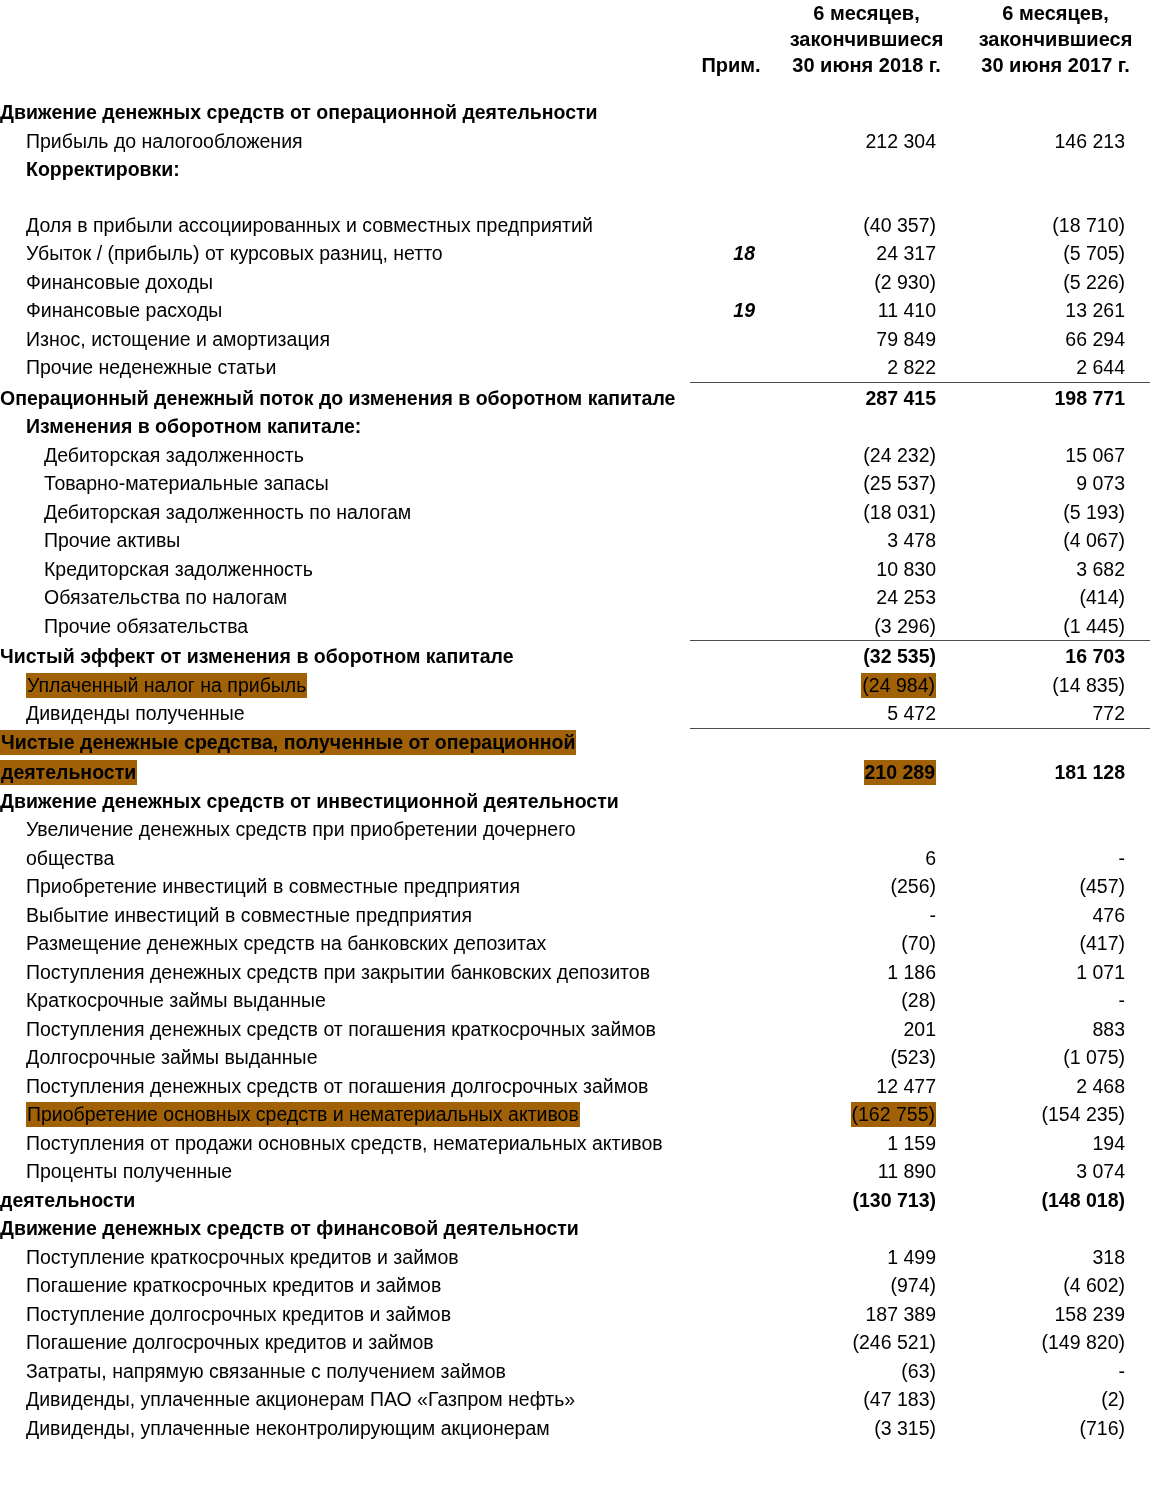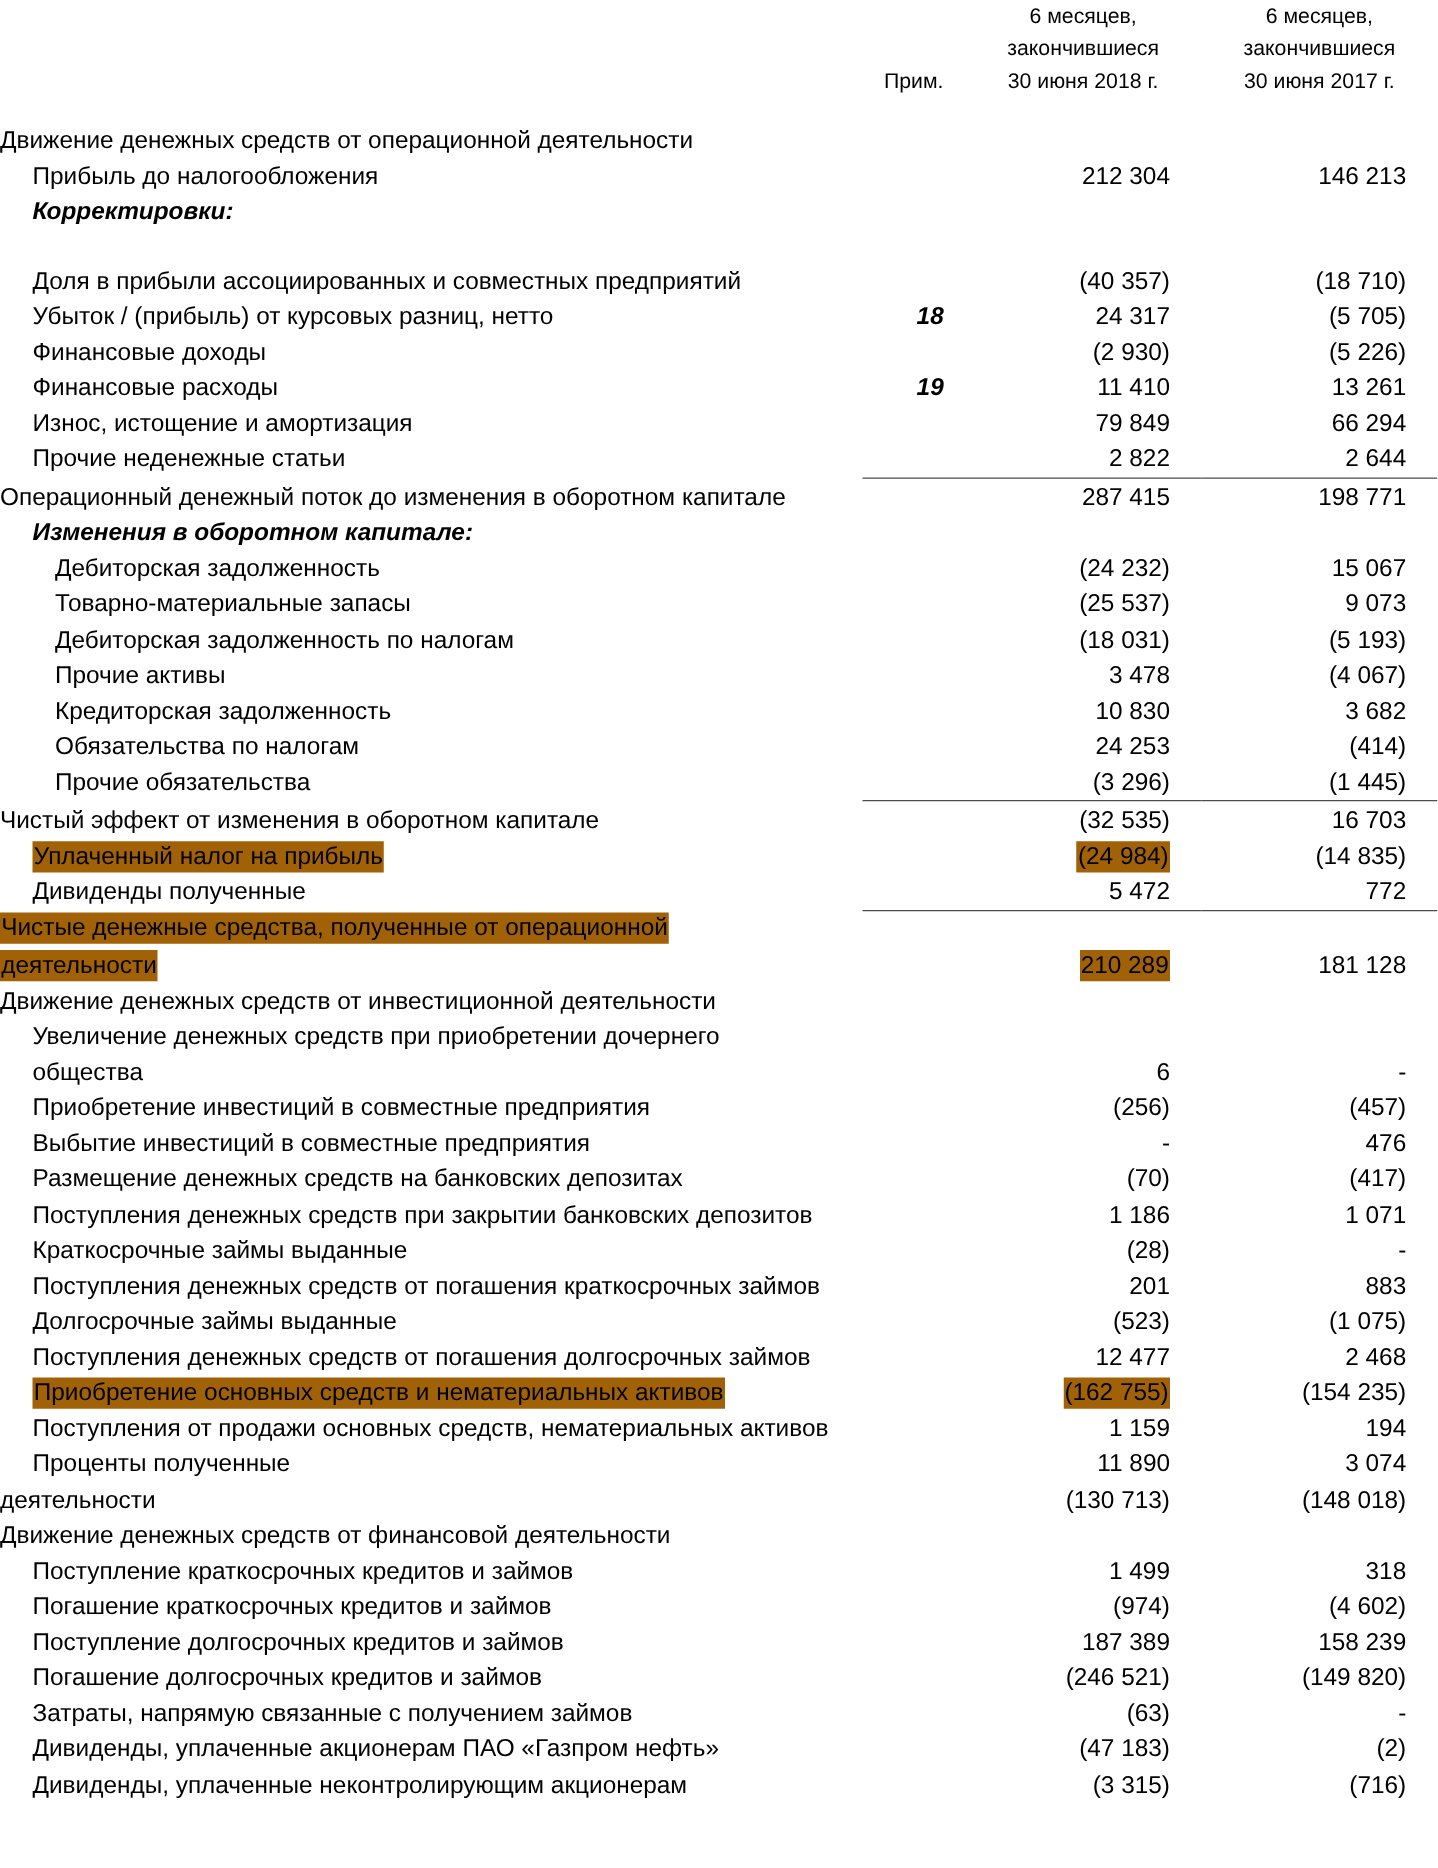--- a/index.html
+++ b/index.html
@@ -33,22 +33,22 @@
 
   col.c-label { width: 690px; }
   col.c-note  { width: 82px; }
   col.c-y1    { width: 189px; }
   col.c-y2    { width: 189px; }
 
   
   thead th {
     vertical-align: bottom;
     padding: 0;
-    font-weight: normal;
-    font-size: 17px;
+    font-weight: bold;
+    font-size: 20px;
     line-height: 26px;
   }
   th.h-label { }
   th.h-note {
     text-align: center;
     padding-bottom: 2px;
   }
   th.h-year {
     text-align: center;
     padding-bottom: 2px;
@@ -78,23 +78,23 @@
   td.num {
     text-align: right;
     padding-right: 25px;
     white-space: nowrap;
   }
 
   
   .lvl0 { padding-left: 0px; }
   .lvl1 { padding-left: 26px; }
   .lvl2 { padding-left: 44px; margin-top: 44px; }
-  .it { font-style: italic; font-weight: bold; }
-
-  tr.bold td { font-weight: normal; margin-left: 40px; }
+  .it { font-weight: bold; }
+
+  tr.bold td { font-weight: bold; margin-left: 40px; }
 
   
   .mark {
     background: #a16207;
     padding: 1px 1px 2px 1px;
   }
 
   
   tr.ruled td.num,
   tr.ruled td.ruleonly {

